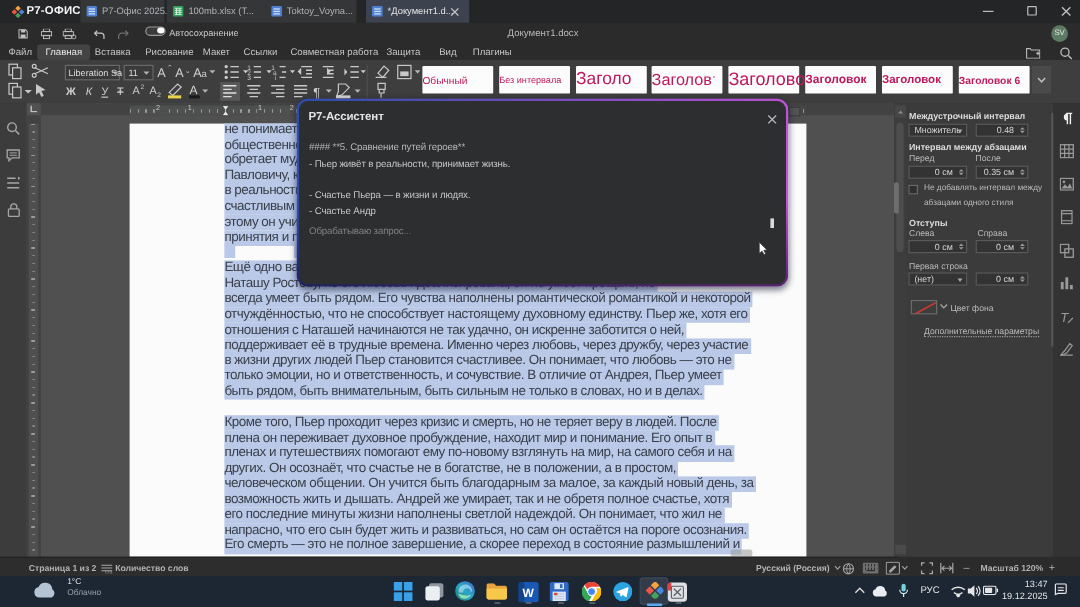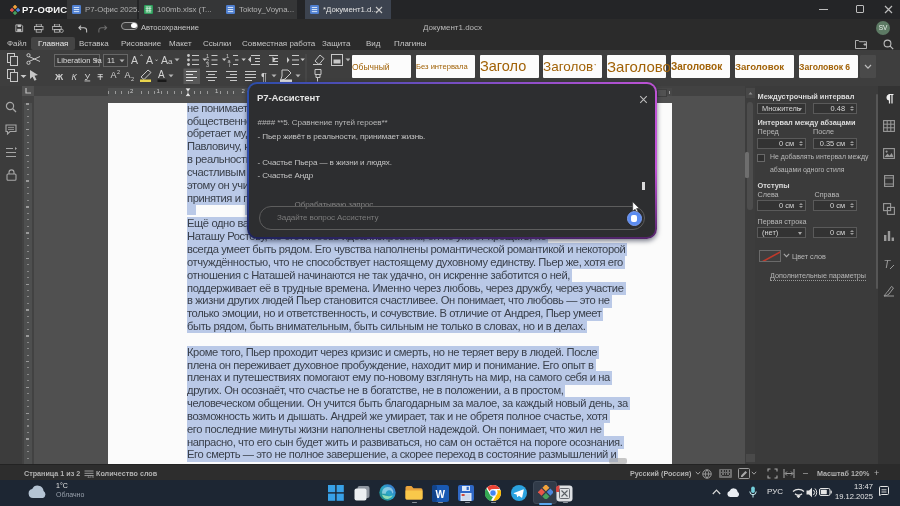--- a/index.html
+++ b/index.html
@@ -14,21 +14,21 @@
 .qat{left:0;top:19px;width:900px;height:18px;background:#2b2b2b;}
 .toggle{left:121px;top:2.5px;width:17px;height:8px;border-radius:4px;background:#3a3a3a;border:1px solid #9a9a9a;}
 .toggle:before{content:"";position:absolute;right:0.5px;top:0.2px;width:5.6px;height:5.6px;border-radius:50%;background:#fff;}
 .avatar{left:876px;top:2px;width:14px;height:14px;border-radius:50%;background:#5d7a64;color:#e8efe9;font-size:6.5px;line-height:14px;text-align:center;}
 
 .menubar{left:0;top:37px;width:900px;height:13px;background:#2b2b2b;}
 .mi{top:0;height:13px;line-height:13.5px;color:#c6c6c6;font-size:8px;text-align:right;}
 .mi.act{background:#444444;border-radius:2px;color:#e8e8e8;}
 
 .toolbar{left:0;top:50px;width:900px;height:36px;background:#3e3e3e;}
-.sbox{background:#fcfcfc;top:55px;height:23px;color:#a16207;text-align:center;border-radius:1px;}
+.sbox{background:#fcfcfc;top:55px;height:23px;color:#be185d;text-align:center;border-radius:1px;}
 .sbox .sl{position:relative;display:block;}
 
 .docarea{left:22px;top:86px;width:723px;height:378px;background:#505050;overflow:hidden;}
 .hruler{left:12px;top:0px;width:711px;height:10px;background:#424242;}
 .vruler{left:0;top:10px;width:12px;height:368px;background:#424242;}
 .page{left:86px;top:17px;width:564px;height:361px;background:#fbfbfb;overflow:hidden;}
 .dl{left:79px;font-size:11.2px;letter-spacing:-0.4px;line-height:13.4px;height:13.4px;color:#3a404b;white-space:nowrap;}
 .dl span{position:static;background:#bac9e7;padding-right:2px;}
 
 .leftbar{left:0;top:86px;width:22px;height:378px;background:#3c3c3c;}
@@ -436,21 +436,21 @@
   <div class="pdd drop" style="left:2px;top:140.5px;width:49px;">(нет)</div>
   <div class="pin spin" style="left:58px;top:140.5px;width:44px;">0 см</div>
   <div style="left:4px;top:163.5px;width:22px;height:12px;border:1px solid #6a6a6a;background:#3e3e3e;overflow:hidden;">
     <svg style="left:0;top:0" width="22" height="12" viewBox="0 0 22 12">
           <path d="M0 12L22 0" stroke="#c0392b" stroke-width="1.6"></path>
         </svg>
   </div>
   <svg style="left:28px;top:167px" width="7" height="5" viewBox="0 0 7 5">
         <path d="M0.8 0.8L3.5 3.6 6.2 0.8" fill="none" stroke="#a8a8a8" stroke-width="1.1"></path>
       </svg>
-  <div class="pl t" style="left:37px;top:166px;">Цвет слов</div>
+  <div class="pl t" style="left:37px;top:166px;">Цвет фона</div>
   <div class="pl t" style="left:15px;top:184.5px;border-bottom:1px dotted #9a9a9a;padding-bottom:0.5px;">Дополнительные параметры</div>
 </div>
 <div class="iconstrip">
   <svg style="left:6px;top:7px" width="11" height="12" viewBox="0 0 11 12">
         <path d="M4.5 1.5h5M8 1.5v9M5.5 1.5v9" stroke="#eeeeee" stroke-width="1.2" fill="none"></path>
         <path d="M5.5 1.5a3 3 0 100 6z" fill="#eeeeee"></path>
       </svg>
   <svg style="left:5px;top:34px" width="12" height="12" viewBox="0 0 12 12">
         <rect x="0.6" y="0.6" width="10.8" height="10.8" fill="none" stroke="#9a9a9a" stroke-width="1.1"></rect>
         <path d="M0.6 4.2h10.8M0.6 7.8h10.8M4.2 0.6v10.8M7.8 0.6v10.8" stroke="#9a9a9a" stroke-width="1"></path>
@@ -626,26 +626,20 @@
 </div>
 <div class="popup">
   <div class="pp t" style="left:8px;top:7.5px;font-weight:bold;font-size:9.6px;color:#e3e3e3;">Р7-Ассистент</div>
   <svg style="left:390px;top:11px" width="9" height="9" viewBox="0 0 11 11">
         <path d="M1.5 1.5l8 8M9.5 1.5l-8 8" stroke="#bdbdbd" stroke-width="1.3"></path>
       </svg>
   <div class="pp t" style="left:8.5px;top:34px;color:#b6b6b6;">#### **5. Сравнение путей героев**</div>
   <div class="pp t" style="left:8.5px;top:48px;">- Пьер живёт в реальности, принимает жизнь.</div>
   <div class="pp t" style="left:8.5px;top:74px;">- Счастье Пьера — в жизни и людях.</div>
   <div class="pp t" style="left:8.5px;top:87px;">- Счастье Андр</div>
-  <div class="pp t" style="left:8.5px;top:116px;color:#828282;margin-left:37px;">Обрабатываю запрос<span style="position:static;color:#6a6a6a;">...</span></div>
+  <div class="pp t" style="left:8.5px;top:104px;color:#828282;">Обрабатываю запрос<span style="position:static;color:#6a6a6a;">...</span></div>
   <div style="left:393px;top:97.5px;width:3px;height:8.5px;background:#dadada;"></div>
-  <div style="left:10px;top:121.5px;width:386px;height:24.5px;border:1px solid #5d5d5d;border-radius:12.5px;">
-    <div class="pp t" style="left:17px;top:6px;color:#7b7b7b;">Задайте вопрос Ассистенту</div>
-    <div style="left:366.5px;top:4.5px;width:15px;height:15px;border-radius:50%;background:#5b8cf0;border:1px solid #7d9ff2;">
-      <div style="left:3.2px;top:3.2px;width:6.6px;height:6.6px;border-radius:2px;background:#fff;"></div>
-    </div>
-  </div>
 </div>
 <svg style="left:632px;top:200.5px;z-index:5" width="8" height="11.5" viewBox="0 0 12 17">
       <path d="M1 1l10 10-4.2.3 2.4 4.2-2.2 1.2-2.3-4.3L1 15z" fill="#fff" stroke="#333" stroke-width="1"></path>
     </svg>
 
 </div>
 
 </body></html>

